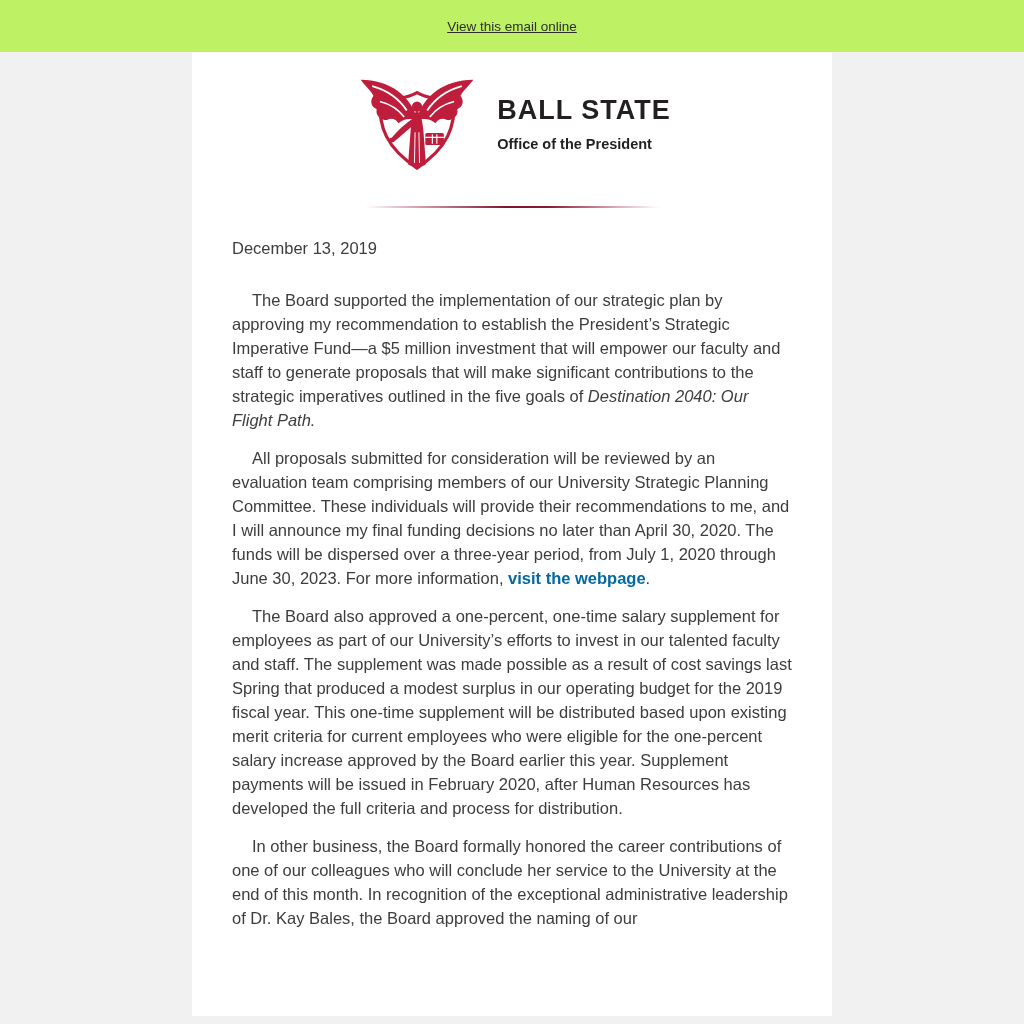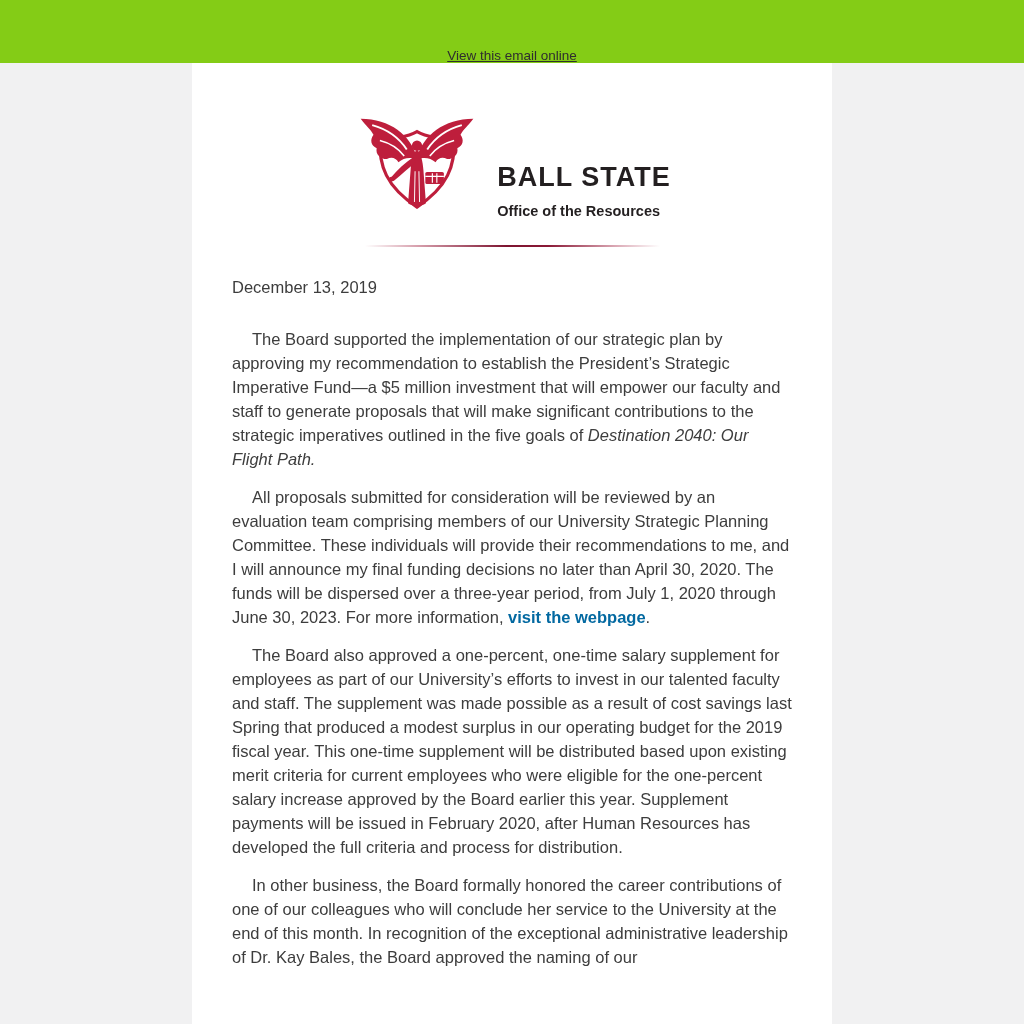--- a/index.html
+++ b/index.html
@@ -2,42 +2,42 @@
 <html><head>
 <meta charset="utf-8">
 <style>
   * { margin: 0; padding: 0; box-sizing: border-box; }
   html, body { width: 1024px; height: 1024px; overflow: hidden; }
   body {
     background: #f1f1f2;
     font-family: "Liberation Sans", "DejaVu Sans", sans-serif;
   }
   .top-strip {
-    height: 63px;
+    height: 52px;
     display: flex;
-    align-items: flex-end;
+    align-items: center;
     justify-content: center;
-    background: #84cc16;
+    background: #bef264;
   }
   .view-online {
     font-size: 13.5px;
     color: #2e2e2e;
     text-decoration: underline;
     cursor: pointer;
   }
   .email-card {
     width: 640px;
     margin: 0 auto;
     background: #ffffff;
     min-height: 964px;
   }
   .logo-block {
-    padding-top: 44px;
+    padding-top: 16px;
     display: flex;
-    align-items: flex-end;
+    align-items: center;
     justify-content: center;
     gap: 16px;
   }
   .logo-mark { width: 128px; height: 108px; flex: 0 0 auto; }
   .wordmark { display: flex; flex-direction: column; }
   .wordmark-line1 {
     font-size: 27px;
     font-weight: 700;
     letter-spacing: 1px;
     color: #231f20;
@@ -118,21 +118,21 @@
 
         <path d="M94,74 C82,82 70,93 59,106 C57,109 60,113 64,111 C76,101 88,90 98,82 Z" fill="#be1e3c"></path>
         <circle cx="60" cy="108" r="3.5" fill="#be1e3c"></circle>
 
         <rect x="113" y="97" width="29" height="19" rx="2.5" fill="#be1e3c"></rect>
         <path d="M113,104 L142,104 M124,99 L124,114 M131,99 L131,114" stroke="#ffffff" stroke-width="1.8"></path>
       </svg>
     </span>
     <div class="wordmark">
       <span class="wordmark-line1">BALL STATE</span>
-      <span class="wordmark-dept">Office of the Resources</span>
+      <span class="wordmark-dept">Office of the President</span>
     </div>
   </div>
 
   <div class="divider"></div>
 
   <div class="letter">
     <p class="date-line">December 13, 2019</p>
 
 
     <p class="body-para">

